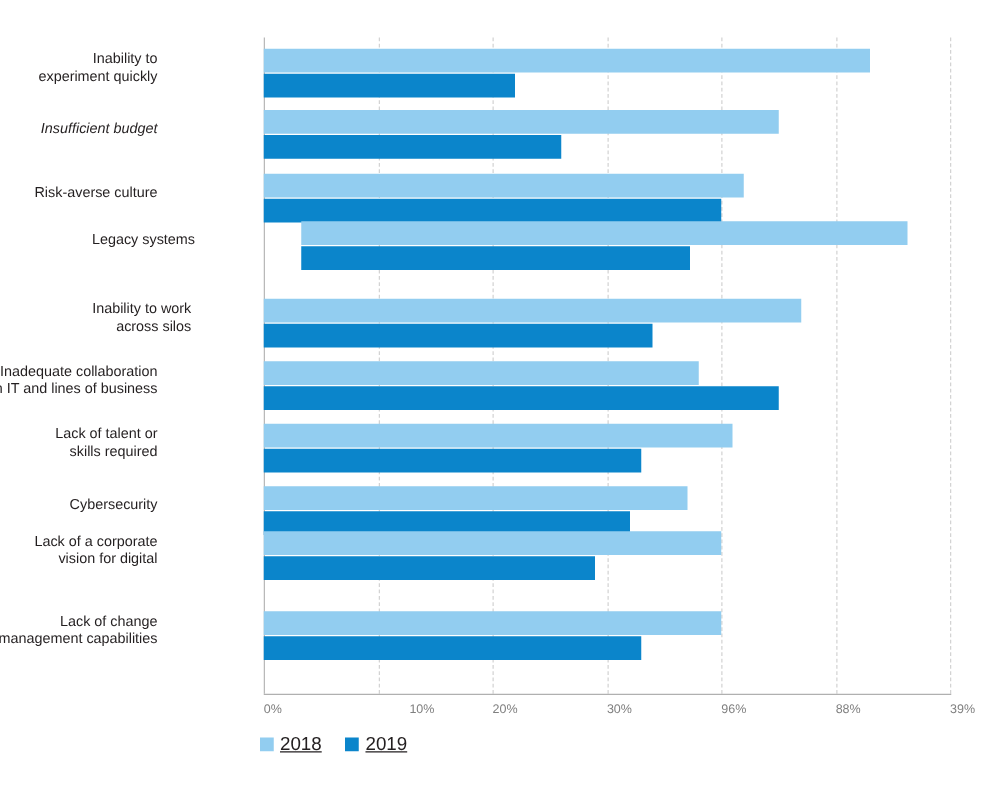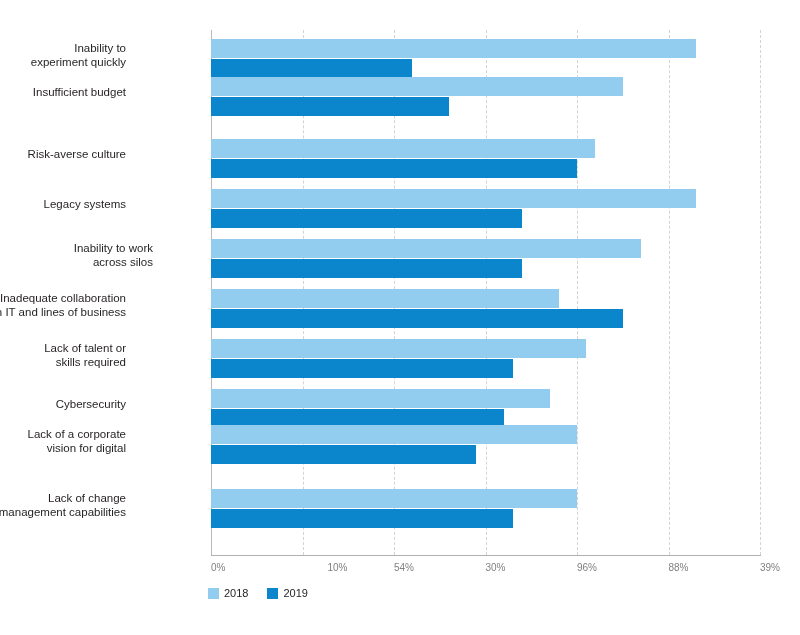--- a/index.html
+++ b/index.html
@@ -93,22 +93,23 @@
     white-space: nowrap;
   }
 
   
   .legend {
     position: absolute;
     left: 208px;
     top: 588px;
     display: flex;
     gap: 8px;
-    font-size: 11px;
+    font-size: 15px;
     color: #231f20;
+    text-decoration: underline;
   }
   .legend-item {
     display: flex;
     align-items: center;
     gap: 5px;
     margin-right: 11px;
   }
   .legend-swatch {
     width: 11px;
     height: 11px;
@@ -137,35 +138,35 @@
 
   <div id="rows-container">
       <div class="cat-row" style="top: 30px;">
         <div class="cat-label">Inability to
 experiment quickly</div>
         <div class="bars">
           <div class="bar y2018" title="Inability to experiment quickly — 2018: 53%" style="width: 484.95px; background: rgb(146, 205, 240);"></div>
           <div class="bar y2019" title="Inability to experiment quickly — 2019: 22%" style="width: 201.3px; background: rgb(11, 133, 203);"></div>
         </div>
       </div>
-      <div class="cat-row" style="top: 68px;">
+      <div class="cat-row" style="top: 79px; font-style: italic;">
         <div class="cat-label">Insufficient budget</div>
         <div class="bars">
           <div class="bar y2018" title="Insufficient budget — 2018: 45%" style="width: 411.75px; background: rgb(146, 205, 240);"></div>
           <div class="bar y2019" title="Insufficient budget — 2019: 26%" style="width: 237.9px; background: rgb(11, 133, 203);"></div>
         </div>
       </div>
       <div class="cat-row" style="top: 130px;">
         <div class="cat-label">Risk-averse culture</div>
         <div class="bars">
           <div class="bar y2018" title="Risk-averse culture — 2018: 42%" style="width: 384.3px; background: rgb(146, 205, 240);"></div>
           <div class="bar y2019" title="Risk-averse culture — 2019: 40%" style="width: 366px; background: rgb(11, 133, 203);"></div>
         </div>
       </div>
-      <div class="cat-row" style="top: 180px;">
+      <div class="cat-row" style="top: 168px; margin-left: 30px;">
         <div class="cat-label">Legacy systems</div>
         <div class="bars">
           <div class="bar y2018" title="Legacy systems — 2018: 53%" style="width: 484.95px; background: rgb(146, 205, 240);"></div>
           <div class="bar y2019" title="Legacy systems — 2019: 34%" style="width: 311.1px; background: rgb(11, 133, 203);"></div>
         </div>
       </div>
       <div class="cat-row" style="top: 230px; padding-left: 27px;">
         <div class="cat-label">Inability to work
 across silos</div>
         <div class="bars">
@@ -210,21 +211,21 @@
         <div class="bars">
           <div class="bar y2018" title="Lack of change management capabilities — 2018: 40%" style="width: 366px; background: rgb(146, 205, 240);"></div>
           <div class="bar y2019" title="Lack of change management capabilities — 2019: 33%" style="width: 301.95px; background: rgb(11, 133, 203);"></div>
         </div>
       </div>
     </div>
 
   <div id="ticks-container">
       <div class="tick-label" style="left: 211px;">0%</div>
       <div class="tick-label" style="left: 302.5px; margin-left: 25px;">10%</div>
-      <div class="tick-label" style="left: 394px;">54%</div>
+      <div class="tick-label" style="left: 394px;">20%</div>
       <div class="tick-label" style="left: 485.5px;">30%</div>
       <div class="tick-label" style="left: 577px;">96%</div>
       <div class="tick-label" style="left: 668.5px;">88%</div>
       <div class="tick-label" style="left: 760px;">39%</div>
     </div>
 
   <div class="legend">
     <div class="legend-item">
       <span class="legend-swatch y2018"></span>
       <span class="legend-text">2018</span>

